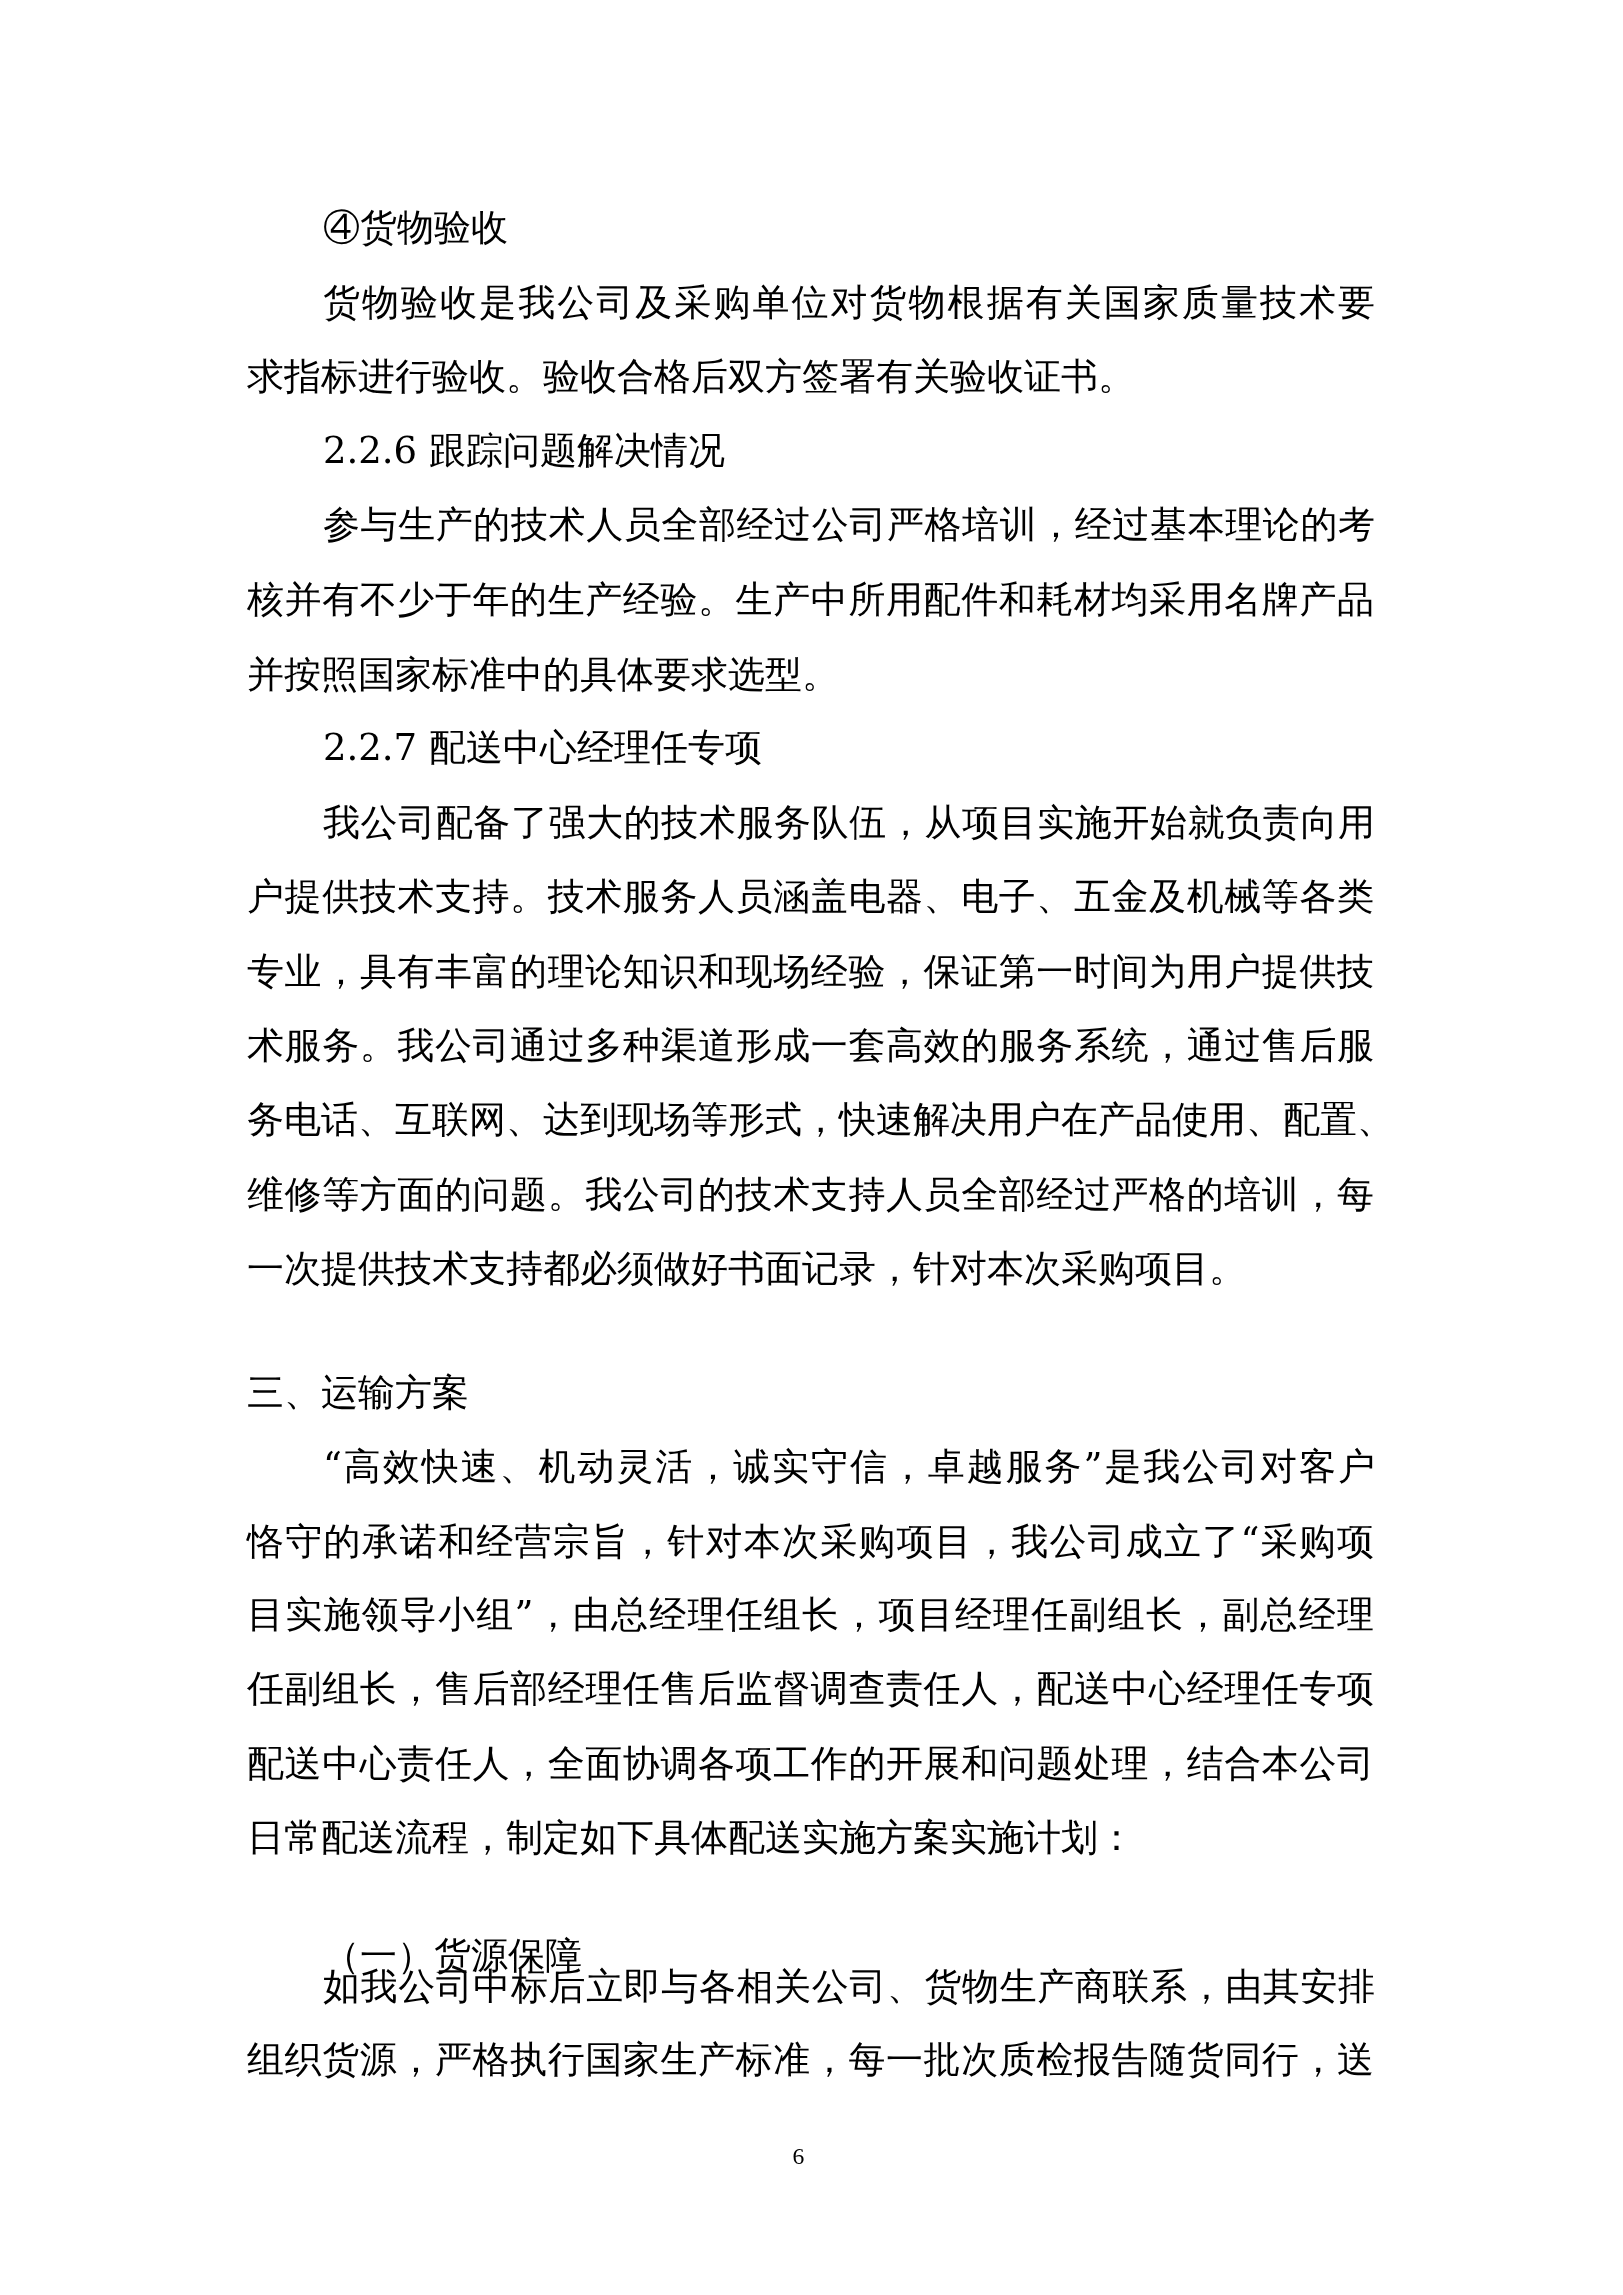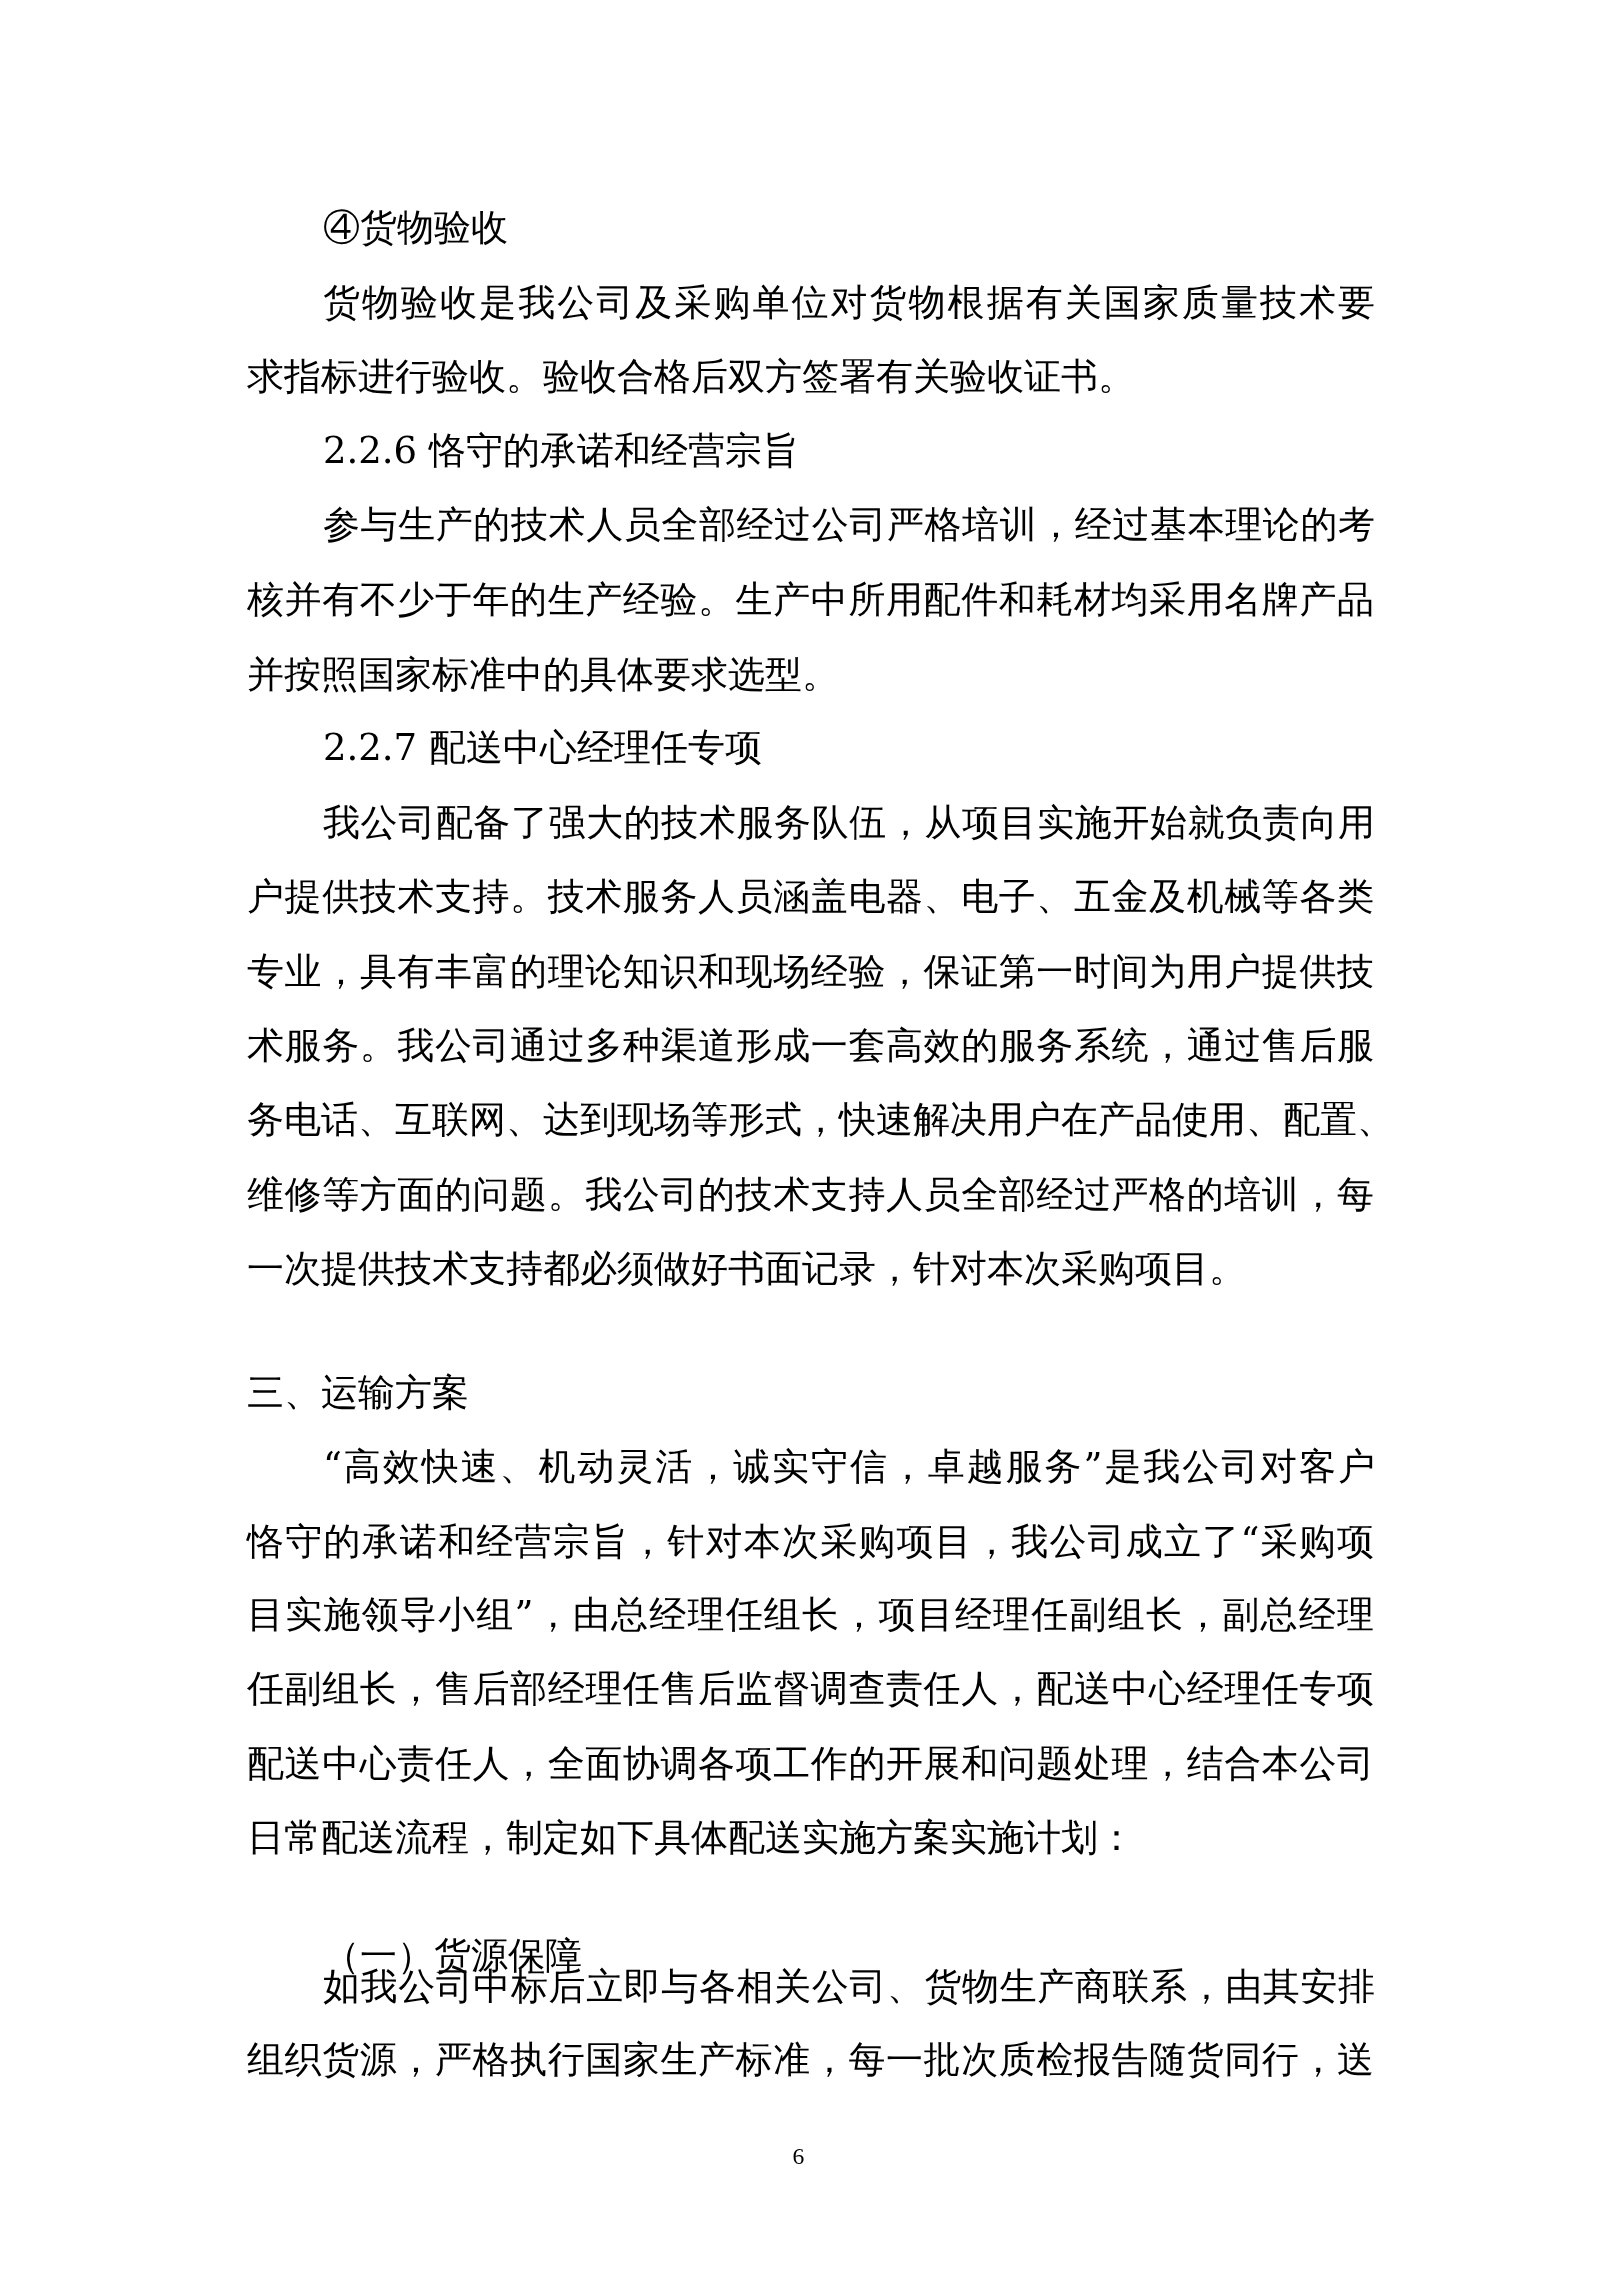--- a/index.html
+++ b/index.html
@@ -56,21 +56,21 @@
   </style>
 </head>
 <body>
 
 <div class="page">
 
   <div class="line indent" style="top:200px;">④货物验收</div>
   <div class="line indent full" style="top:275px;">货物验收是我公司及采购单位对货物根据有关国家质量技术要</div>
   <div class="line" style="top:349px;">求指标进行验收。验收合格后双方签署有关验收证书。</div>
 
-  <div class="line indent" style="top:423px;">2.2.6 恪守的承诺和经营宗旨</div>
+  <div class="line indent" style="top:423px;">2.2.6 跟踪问题解决情况</div>
   <div class="line indent full" style="top:497px;">参与生产的技术人员全部经过公司严格培训，经过基本理论的考</div>
   <div class="line full" style="top:572px;">核并有不少于年的生产经验。生产中所用配件和耗材均采用名牌产品</div>
   <div class="line" style="top:647px;">并按照国家标准中的具体要求选型。</div>
 
   <div class="line indent" style="top:720px;">2.2.7 配送中心经理任专项</div>
   <div class="line indent full" style="top:795px;">我公司配备了强大的技术服务队伍，从项目实施开始就负责向用</div>
   <div class="line full" style="top:869px;">户提供技术支持。技术服务人员涵盖电器、电子、五金及机械等各类</div>
   <div class="line full" style="top:944px;">专业，具有丰富的理论知识和现场经验，保证第一时间为用户提供技</div>
   <div class="line full" style="top:1018px;">术服务。我公司通过多种渠道形成一套高效的服务系统，通过售后服</div>
   <div class="line full" style="top:1092px;">务电话、互联网、达到现场等形式，快速解决用户在产品使用、配置、</div>

